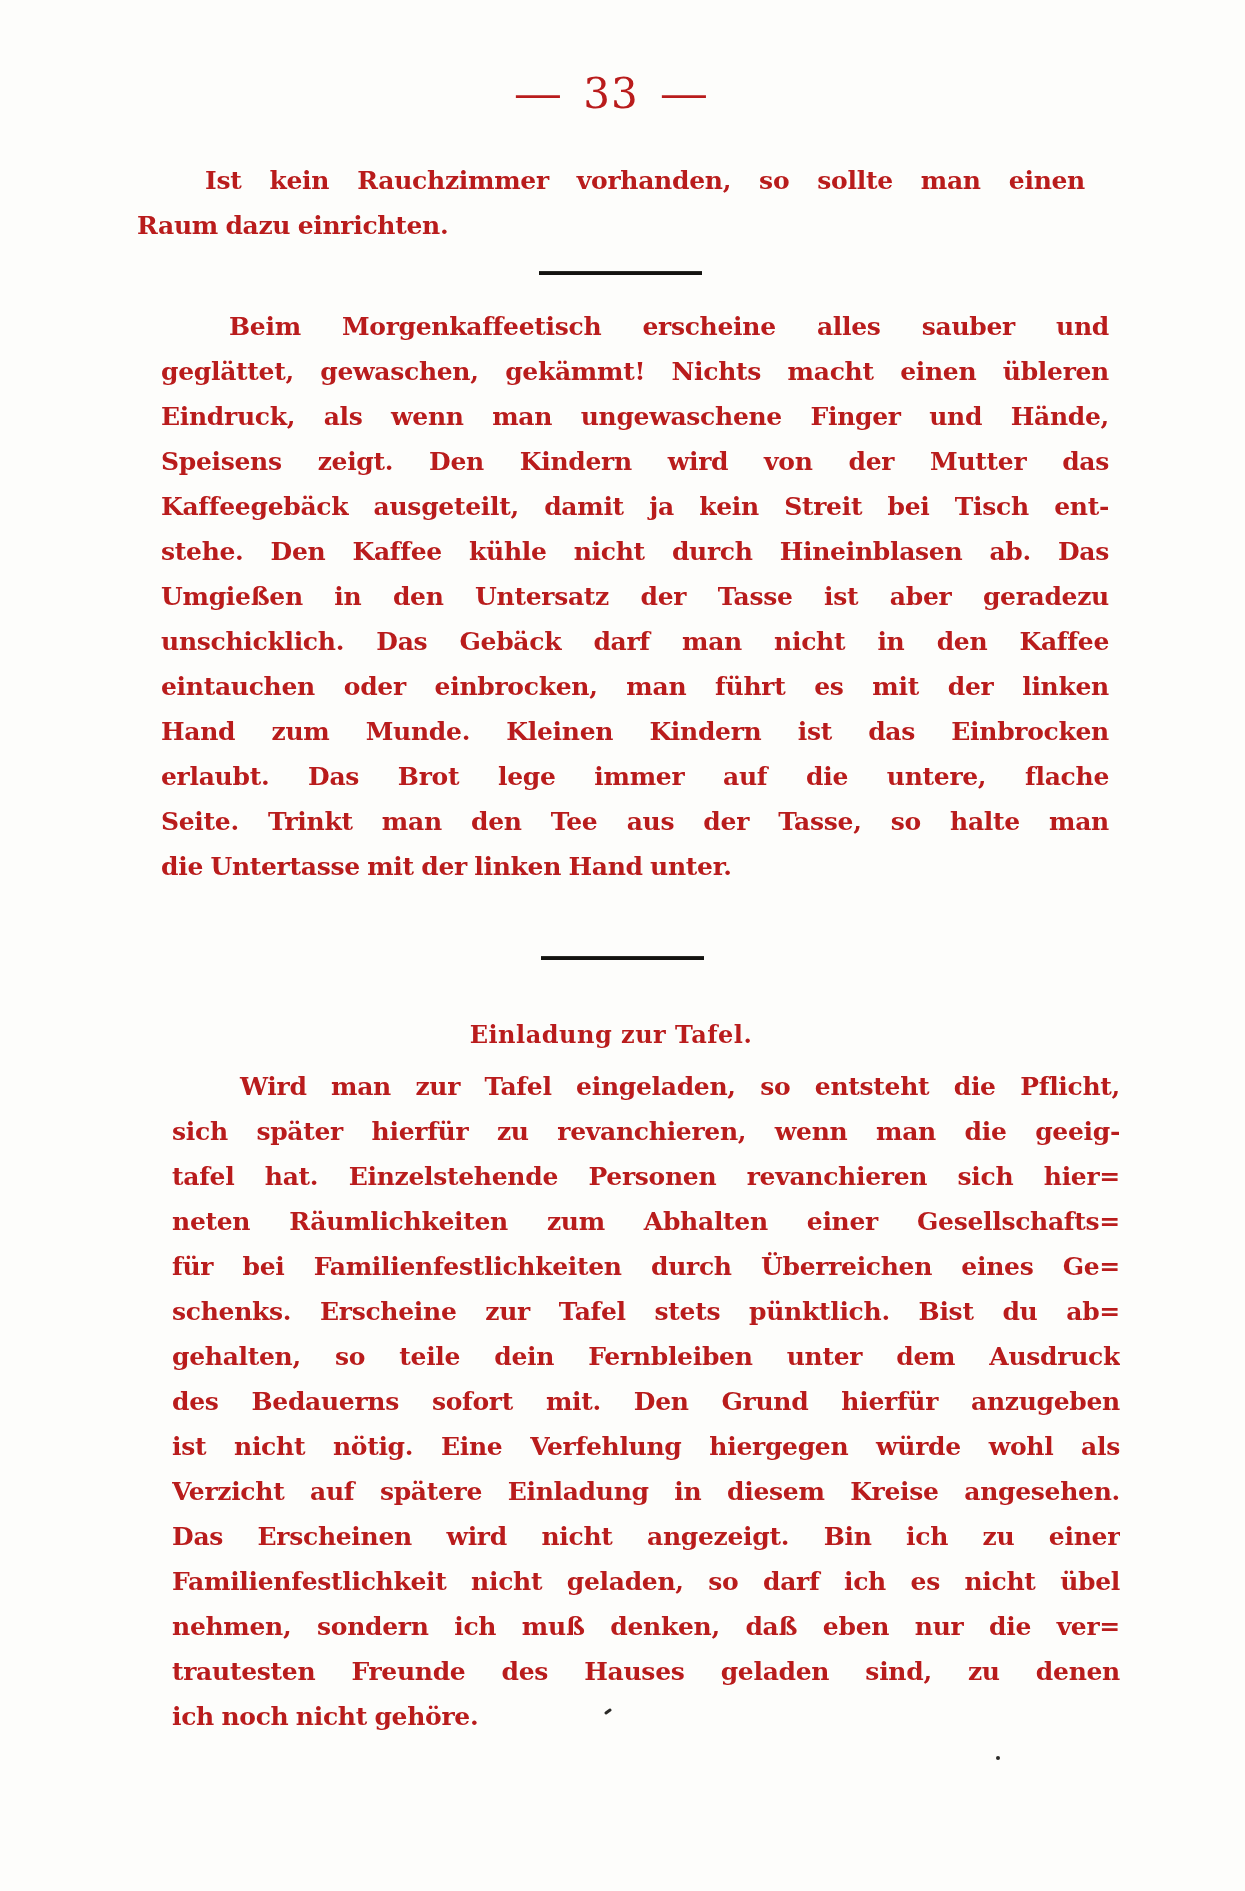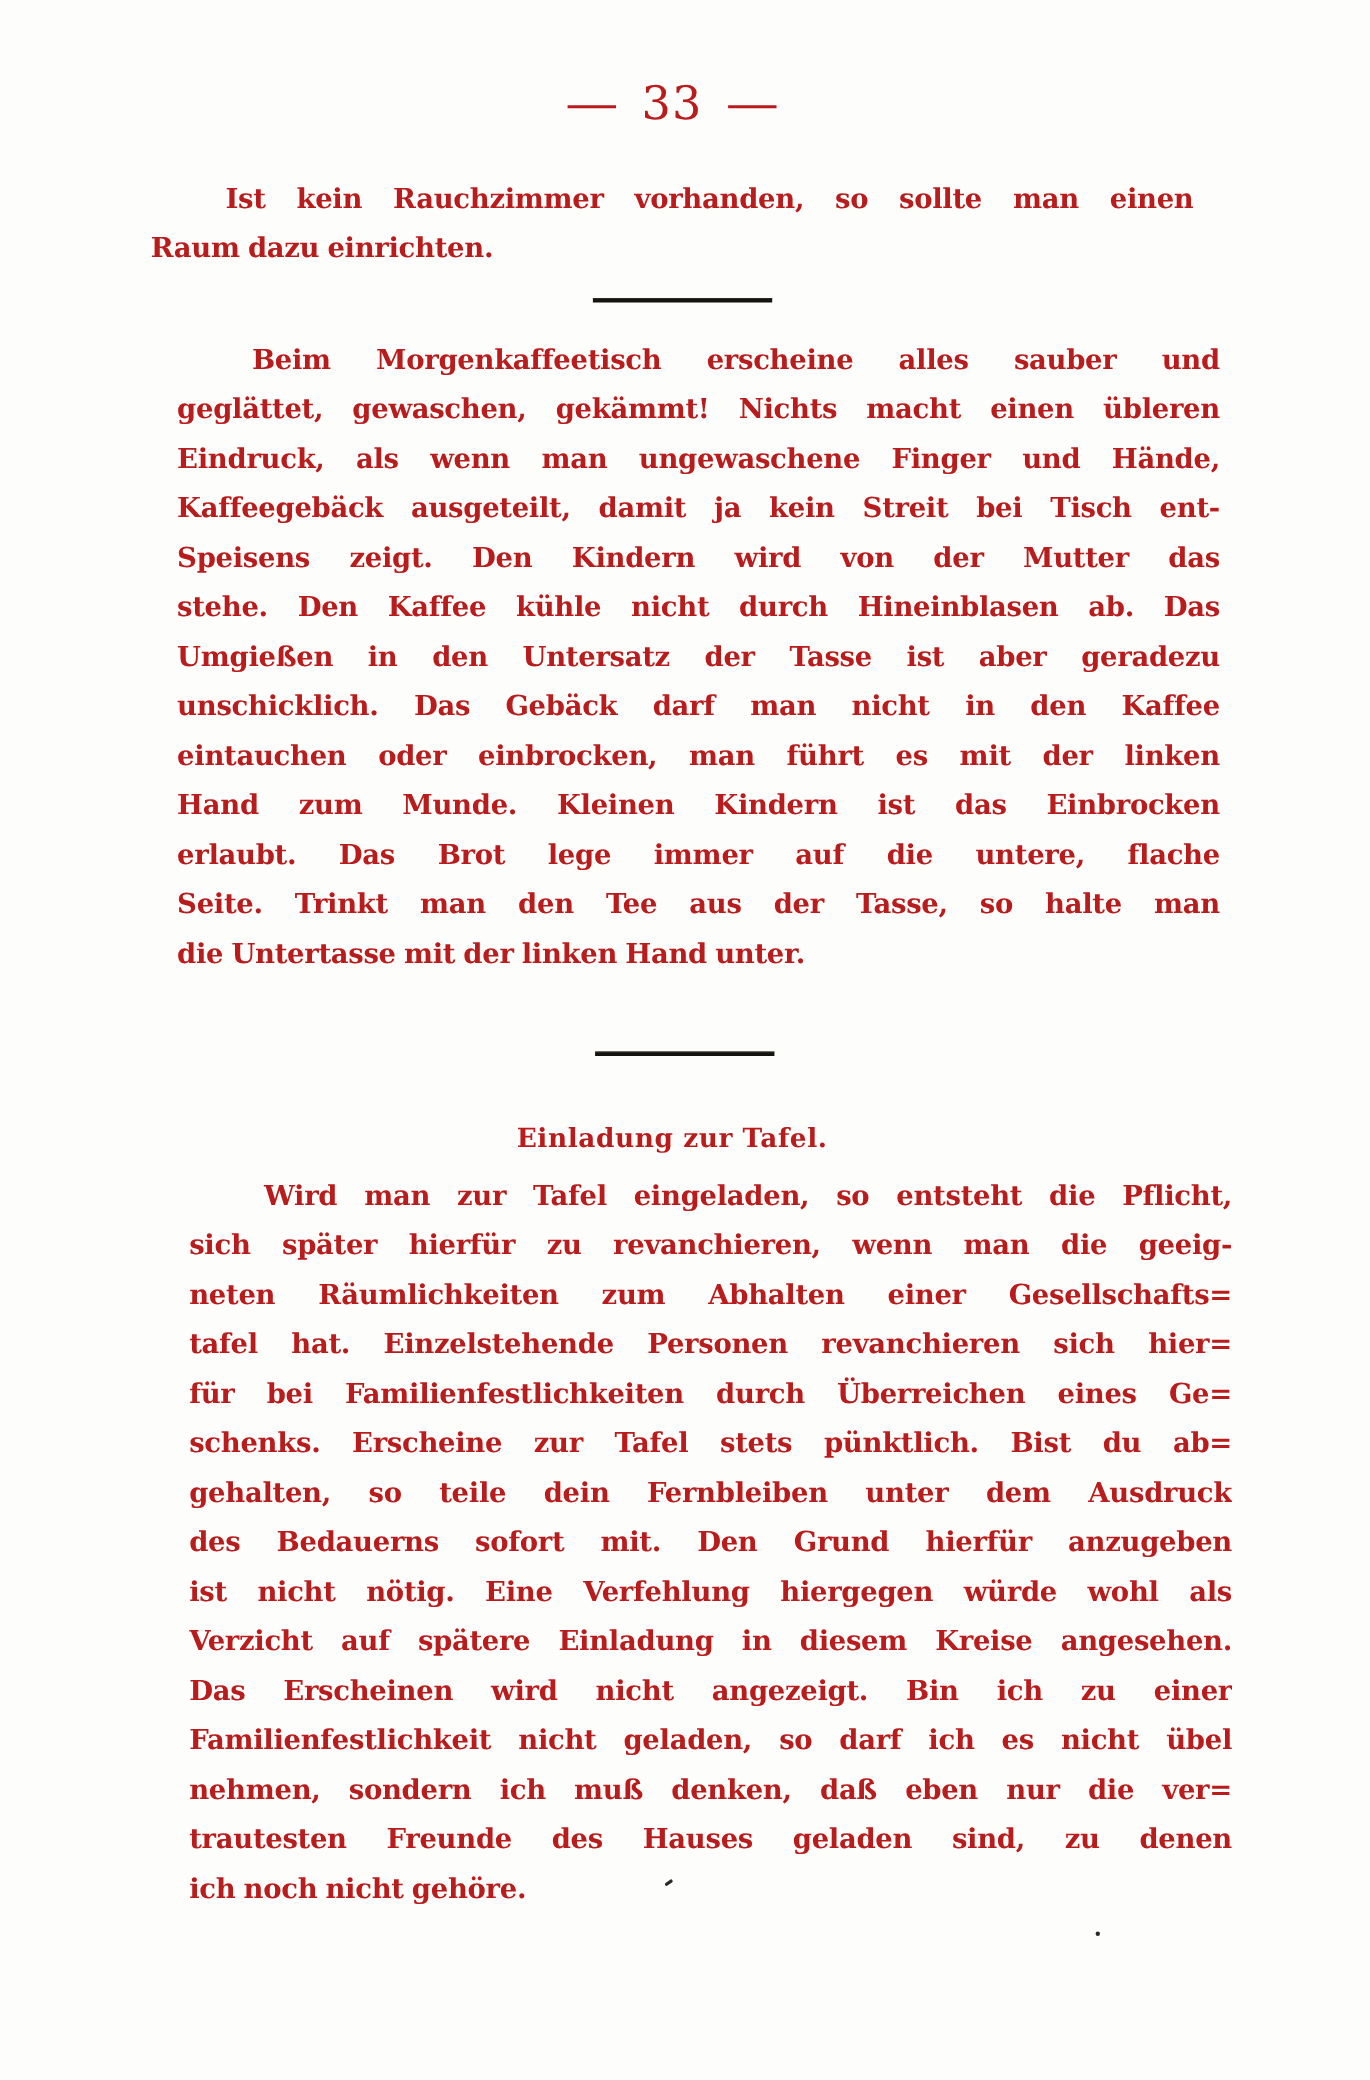--- a/index.html
+++ b/index.html
@@ -111,41 +111,41 @@
       <div class="line first">Ist kein Rauchzimmer vorhanden, so sollte man einen</div>
       <div class="line final">Raum dazu einrichten.</div>
     </div>
 
   <div class="divider" id="divider1"></div>
 
   <div class="para" id="p2">
       <div class="line first">Beim Morgenkaffeetisch erscheine alles sauber und</div>
       <div class="line">geglättet, gewaschen, gekämmt! Nichts macht einen übleren</div>
       <div class="line">Eindruck, als wenn man ungewaschene Finger und Hände,</div>
+      <div class="line">Speisens zeigt. Den Kindern wird von der Mutter das</div>
       <div class="line">Kaffeegebäck ausgeteilt, damit ja kein Streit bei Tisch ent-</div>
-      <div class="line">Speisens zeigt. Den Kindern wird von der Mutter das</div>
       <div class="line">stehe. Den Kaffee kühle nicht durch Hineinblasen ab. Das</div>
       <div class="line">Umgießen in den Untersatz der Tasse ist aber geradezu</div>
       <div class="line">unschicklich. Das Gebäck darf man nicht in den Kaffee</div>
       <div class="line">eintauchen oder einbrocken, man führt es mit der linken</div>
       <div class="line">Hand zum Munde. Kleinen Kindern ist das Einbrocken</div>
       <div class="line">erlaubt. Das Brot lege immer auf die untere, flache</div>
       <div class="line">Seite. Trinkt man den Tee aus der Tasse, so halte man</div>
       <div class="line final">die Untertasse mit der linken Hand unter.</div>
     </div>
 
   <div class="divider" id="divider2"></div>
 
   <div class="heading">Einladung zur Tafel.</div>
 
   <div class="para" id="p3">
       <div class="line first">Wird man zur Tafel eingeladen, so entsteht die Pflicht,</div>
       <div class="line">sich später hierfür zu revanchieren, wenn man die geeig-</div>
+      <div class="line">tafel hat. Einzelstehende Personen revanchieren sich hier=</div>
       <div class="line">neten Räumlichkeiten zum Abhalten einer Gesellschafts=</div>
-      <div class="line">tafel hat. Einzelstehende Personen revanchieren sich hier=</div>
       <div class="line">für bei Familienfestlichkeiten durch Überreichen eines Ge=</div>
       <div class="line">schenks. Erscheine zur Tafel stets pünktlich. Bist du ab=</div>
       <div class="line">gehalten, so teile dein Fernbleiben unter dem Ausdruck</div>
       <div class="line">des Bedauerns sofort mit. Den Grund hierfür anzugeben</div>
       <div class="line">ist nicht nötig. Eine Verfehlung hiergegen würde wohl als</div>
       <div class="line">Verzicht auf spätere Einladung in diesem Kreise angesehen.</div>
       <div class="line">Das Erscheinen wird nicht angezeigt. Bin ich zu einer</div>
       <div class="line">Familienfestlichkeit nicht geladen, so darf ich es nicht übel</div>
       <div class="line">nehmen, sondern ich muß denken, daß eben nur die ver=</div>
       <div class="line">trautesten Freunde des Hauses geladen sind, zu denen</div>

